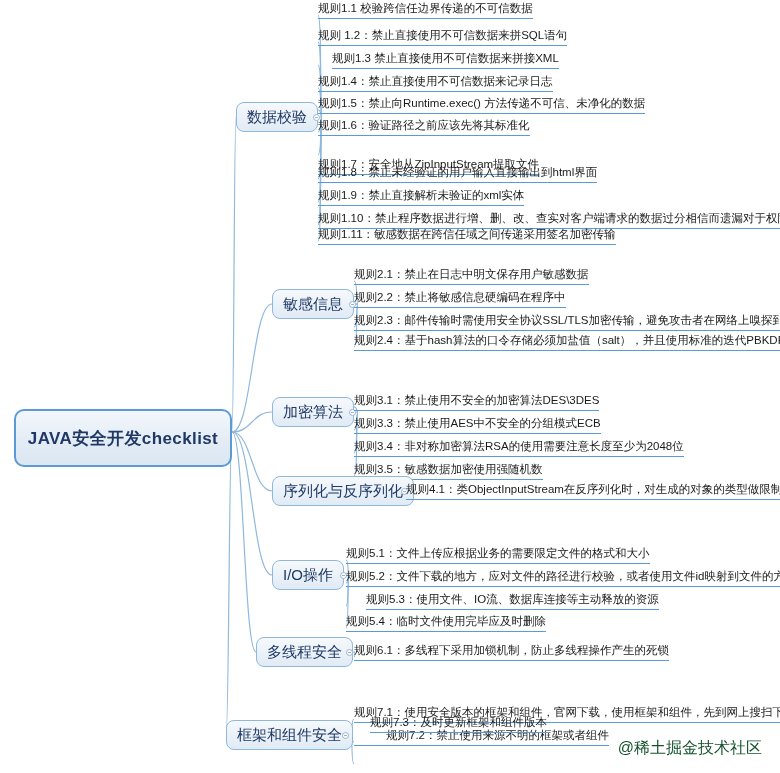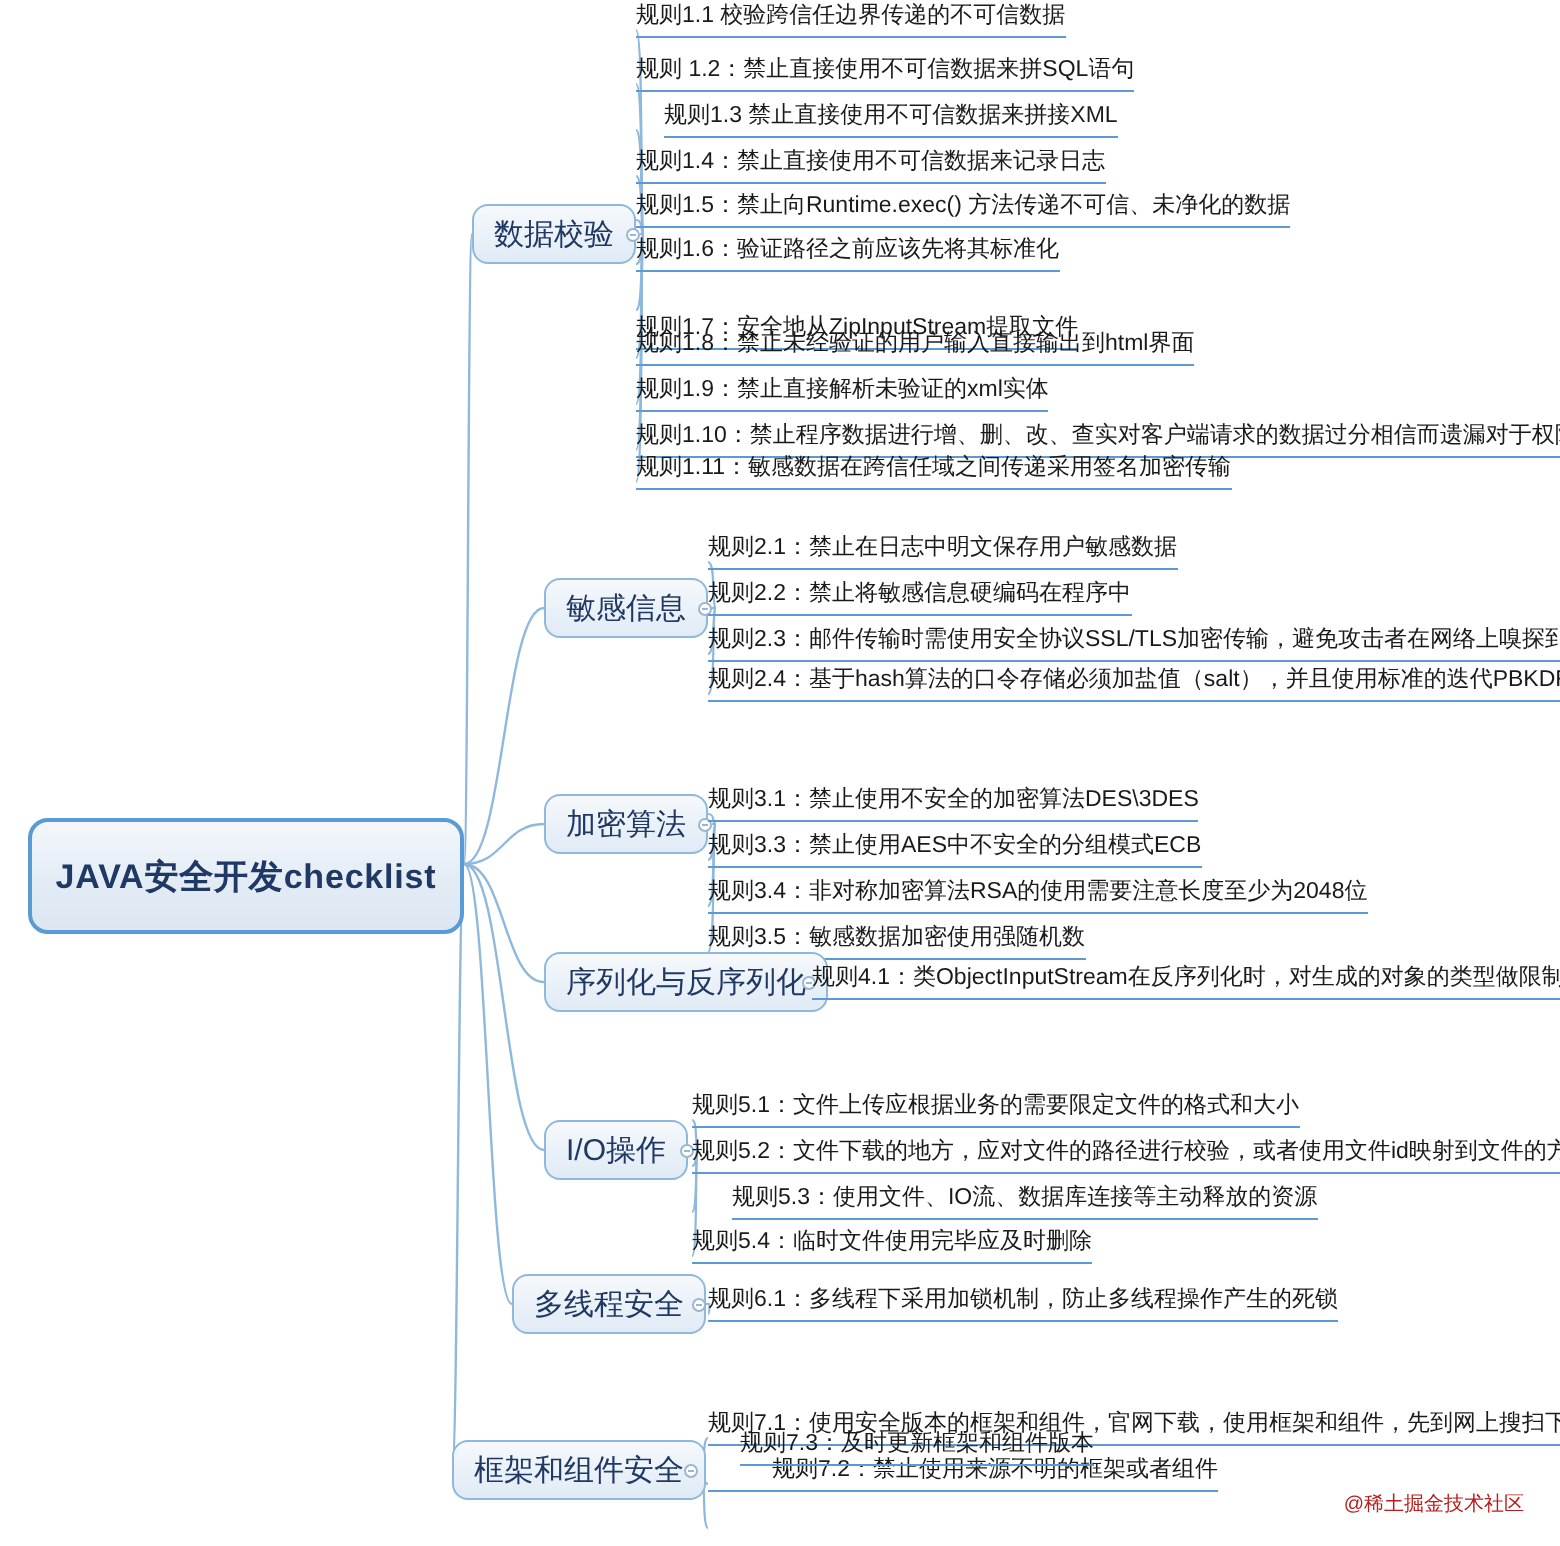--- a/index.html
+++ b/index.html
@@ -100,22 +100,22 @@
     line-height: 14px;
     padding-bottom: 3px;
     border-bottom: 1.4px solid #5b9bd5;
   }
 
   
   .watermark {
     position: absolute;
     right: 18px;
     bottom: 14px;
-    font-size: 10px;
-    color: #b91c1c;
+    font-size: 16px;
+    color: #14532d;
     white-space: nowrap;
     margin-left: 35px;
   }
 </style>
 </head>
 <body>
 
 <div id="canvas">
 
   <svg class="links" viewBox="0 0 780 773" xmlns="http://www.w3.org/2000/svg" id="link-layer">

